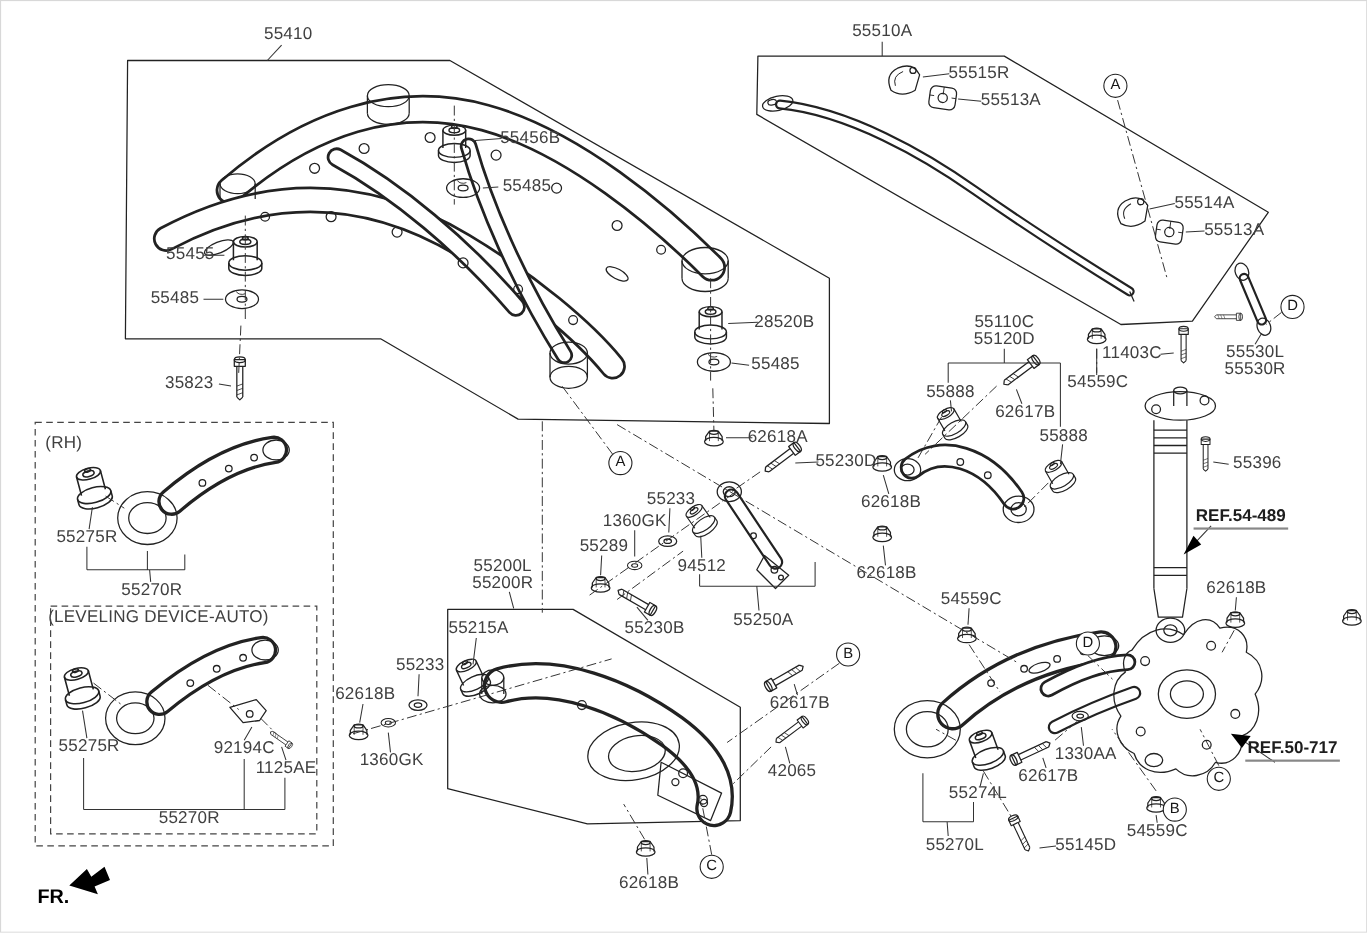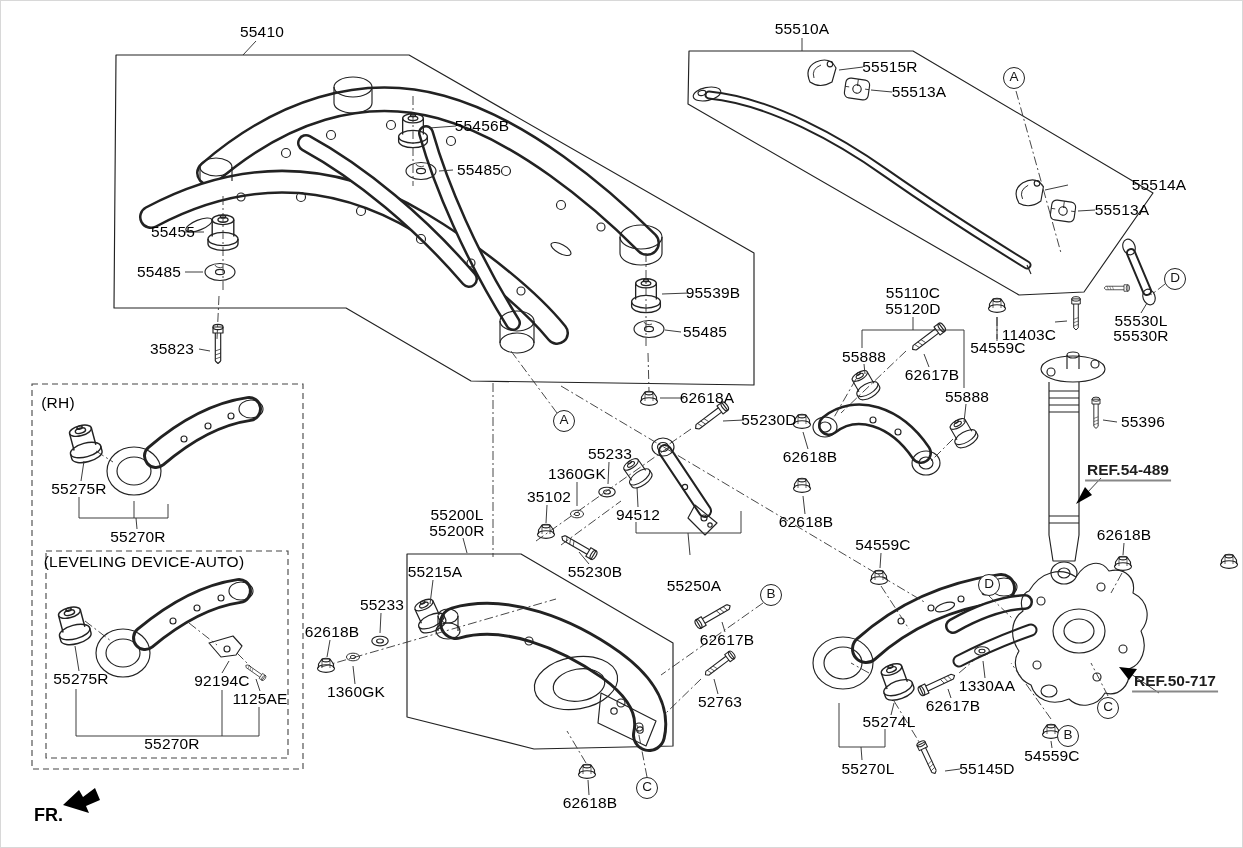--- a/index.html
+++ b/index.html
@@ -1,20 +1,20 @@
 <!DOCTYPE html>
 <html><head>
 <meta charset="utf-8">
 <style>
   html,body{margin:0;padding:0;background:#fff;}
   .stage{position:relative;width:1243px;height:848px;background:#fff;overflow:hidden;
          font-family:"Liberation Sans",sans-serif;border:1px solid #d8d8d8;box-sizing:border-box;}
   .stage svg{position:absolute;left:0;top:0;}
   .lbl{position:absolute;transform:translate(-50%,-50%);font-size:15.5px;line-height:1.05;
-       color:#000000;white-space:nowrap;letter-spacing:.2px;}
+       color:#404040;white-space:nowrap;letter-spacing:.2px;}
   .callout{position:absolute;transform:translate(-50%,-50%);width:20px;height:20px;
        border:1.5px solid #222;border-radius:50%;text-align:center;line-height:18px;
        font-size:13.5px;color:#161616;background:#fff;}
   .ref{position:absolute;transform:translate(-50%,-50%);font-weight:bold;font-size:15.5px;
        color:#1d1d1d;border-bottom:2.5px solid #888;padding:0 2px 1px 2px;white-space:nowrap;}
   .fr{position:absolute;font-weight:bold;font-size:18px;color:#000;text-align:right;}
 </style>
 </head>
 <body>
 
@@ -358,61 +358,61 @@
 
 <div class="lbl" style="left:261px;top:31px">55410</div>
 <div class="lbl" style="left:481px;top:125px">55456B</div>
 <div class="lbl" style="left:478px;top:169px">55485</div>
 <div class="lbl" style="left:172px;top:231px">55455</div>
 <div class="lbl" style="left:158px;top:271px">55485</div>
 <div class="lbl" style="left:171px;top:348px">35823</div>
 <div class="lbl" style="left:801px;top:28px">55510A</div>
 <div class="lbl" style="left:889px;top:66px">55515R</div>
 <div class="lbl" style="left:918px;top:91px">55513A</div>
-<div class="lbl" style="left:1158px;top:184px">55514A</div>
+<div class="lbl" style="left:1094px;top:184px">55514A</div>
 <div class="lbl" style="left:1121px;top:209px">55513A</div>
 <div class="lbl" style="left:1140px;top:320px">55530L</div>
 <div class="lbl" style="left:1140px;top:335px">55530R</div>
-<div class="lbl" style="left:1028px;top:334px">11403C</div>
+<div class="lbl" style="left:1028px;top:321px">11403C</div>
 <div class="lbl" style="left:997px;top:347px">54559C</div>
 <div class="lbl" style="left:912px;top:292px">55110C</div>
 <div class="lbl" style="left:912px;top:308px">55120D</div>
 <div class="lbl" style="left:863px;top:356px">55888</div>
 <div class="lbl" style="left:931px;top:374px">62617B</div>
 <div class="lbl" style="left:966px;top:396px">55888</div>
 <div class="lbl" style="left:706px;top:397px">62618A</div>
 <div class="lbl" style="left:768px;top:419px">55230D</div>
 <div class="lbl" style="left:809px;top:456px">62618B</div>
-<div class="lbl" style="left:712px;top:292px">95539B</div>
+<div class="lbl" style="left:712px;top:292px">28520B</div>
 <div class="lbl" style="left:704px;top:331px">55485</div>
 <div class="lbl" style="left:609px;top:453px">55233</div>
 <div class="lbl" style="left:576px;top:473px">1360GK</div>
-<div class="lbl" style="left:548px;top:496px">35102</div>
+<div class="lbl" style="left:548px;top:496px">55289</div>
 <div class="lbl" style="left:637px;top:514px">94512</div>
-<div class="lbl" style="left:693px;top:585px">55250A</div>
+<div class="lbl" style="left:693px;top:563px">55250A</div>
 <div class="lbl" style="left:594px;top:571px">55230B</div>
 <div class="lbl" style="left:805px;top:521px">62618B</div>
 <div class="lbl" style="left:1142px;top:421px">55396</div>
 <div class="lbl" style="left:1123px;top:534px">62618B</div>
 <div class="lbl" style="left:57px;top:402px">(RH)</div>
 <div class="lbl" style="left:78px;top:488px">55275R</div>
 <div class="lbl" style="left:137px;top:536px">55270R</div>
 <div class="lbl" style="left:143px;top:561px">(LEVELING DEVICE-AUTO)</div>
 <div class="lbl" style="left:80px;top:678px">55275R</div>
 <div class="lbl" style="left:221px;top:680px">92194C</div>
 <div class="lbl" style="left:259px;top:698px">1125AE</div>
 <div class="lbl" style="left:171px;top:743px">55270R</div>
 <div class="lbl" style="left:331px;top:631px">62618B</div>
 <div class="lbl" style="left:381px;top:604px">55233</div>
 <div class="lbl" style="left:355px;top:691px">1360GK</div>
 <div class="lbl" style="left:456px;top:514px">55200L</div>
 <div class="lbl" style="left:456px;top:530px">55200R</div>
 <div class="lbl" style="left:434px;top:571px">55215A</div>
 <div class="lbl" style="left:726px;top:639px">62617B</div>
-<div class="lbl" style="left:719px;top:701px">52763</div>
+<div class="lbl" style="left:719px;top:701px">42065</div>
 <div class="lbl" style="left:589px;top:802px">62618B</div>
 <div class="lbl" style="left:882px;top:544px">54559C</div>
 <div class="lbl" style="left:986px;top:685px">1330AA</div>
 <div class="lbl" style="left:952px;top:705px">62617B</div>
 <div class="lbl" style="left:888px;top:721px">55274L</div>
 <div class="lbl" style="left:867px;top:768px">55270L</div>
 <div class="lbl" style="left:986px;top:768px">55145D</div>
 <div class="lbl" style="left:1051px;top:755px">54559C</div>
 
 <div class="callout" style="left:1013px;top:77px">A</div>

